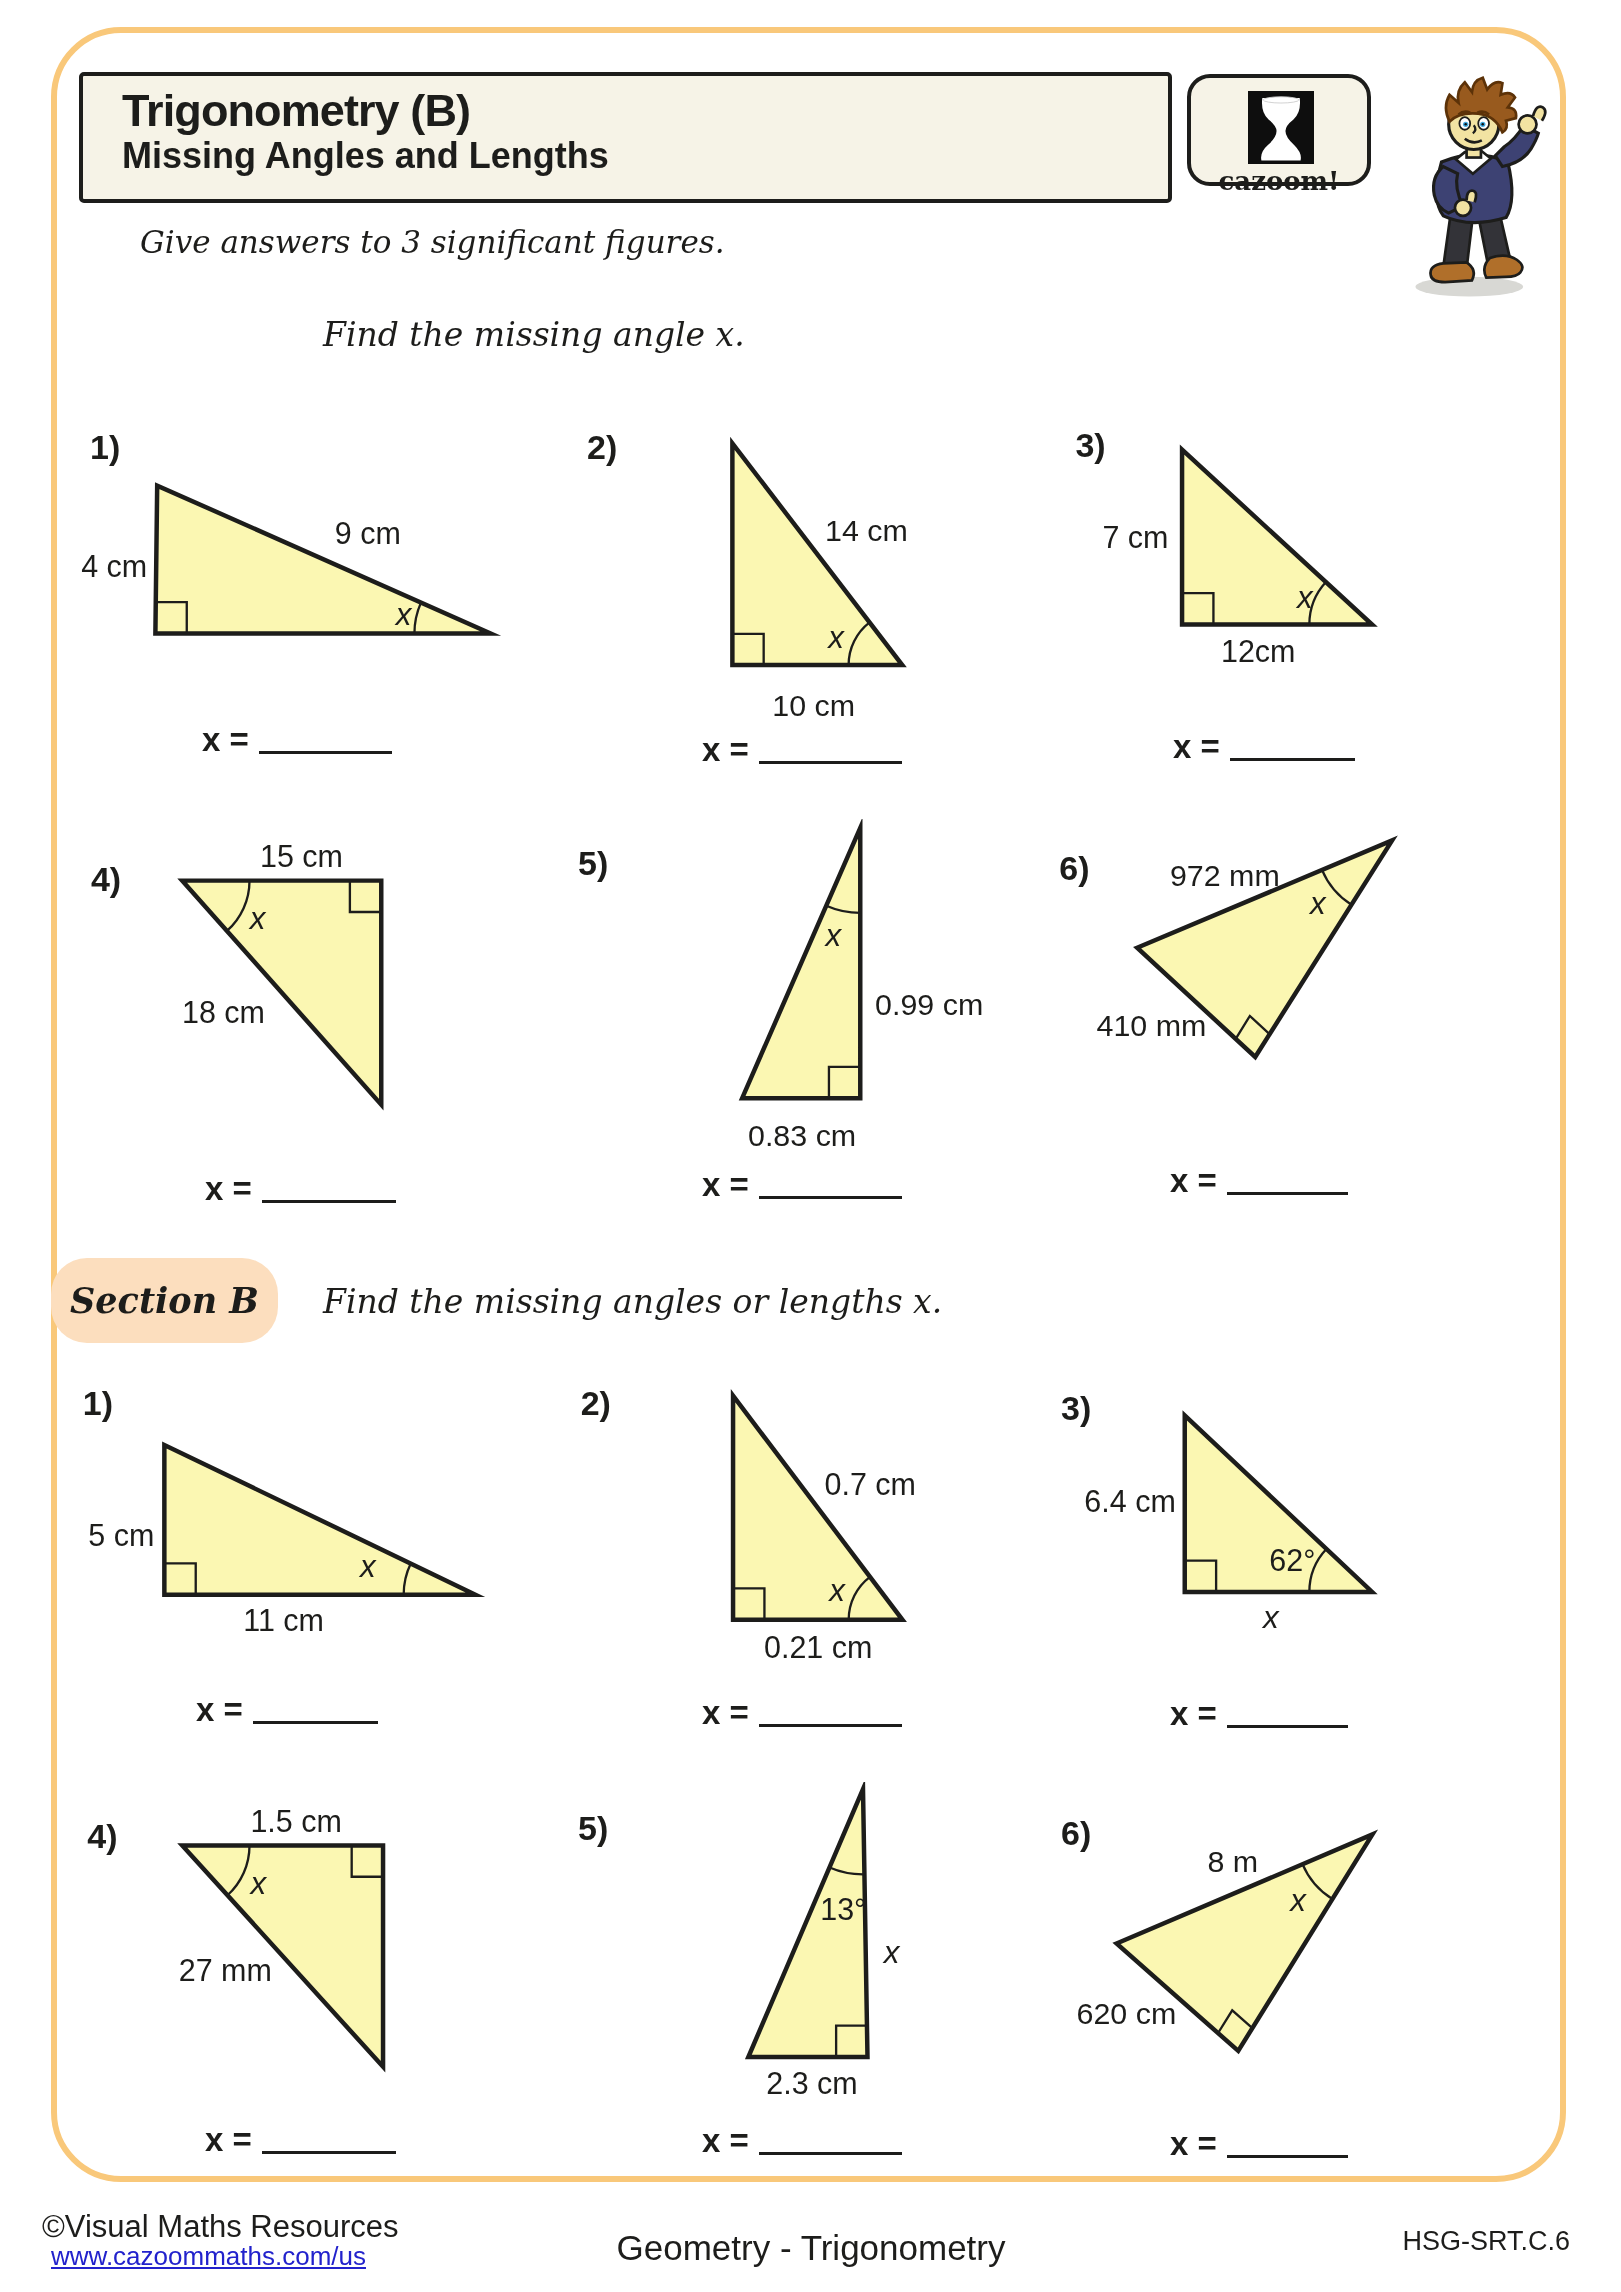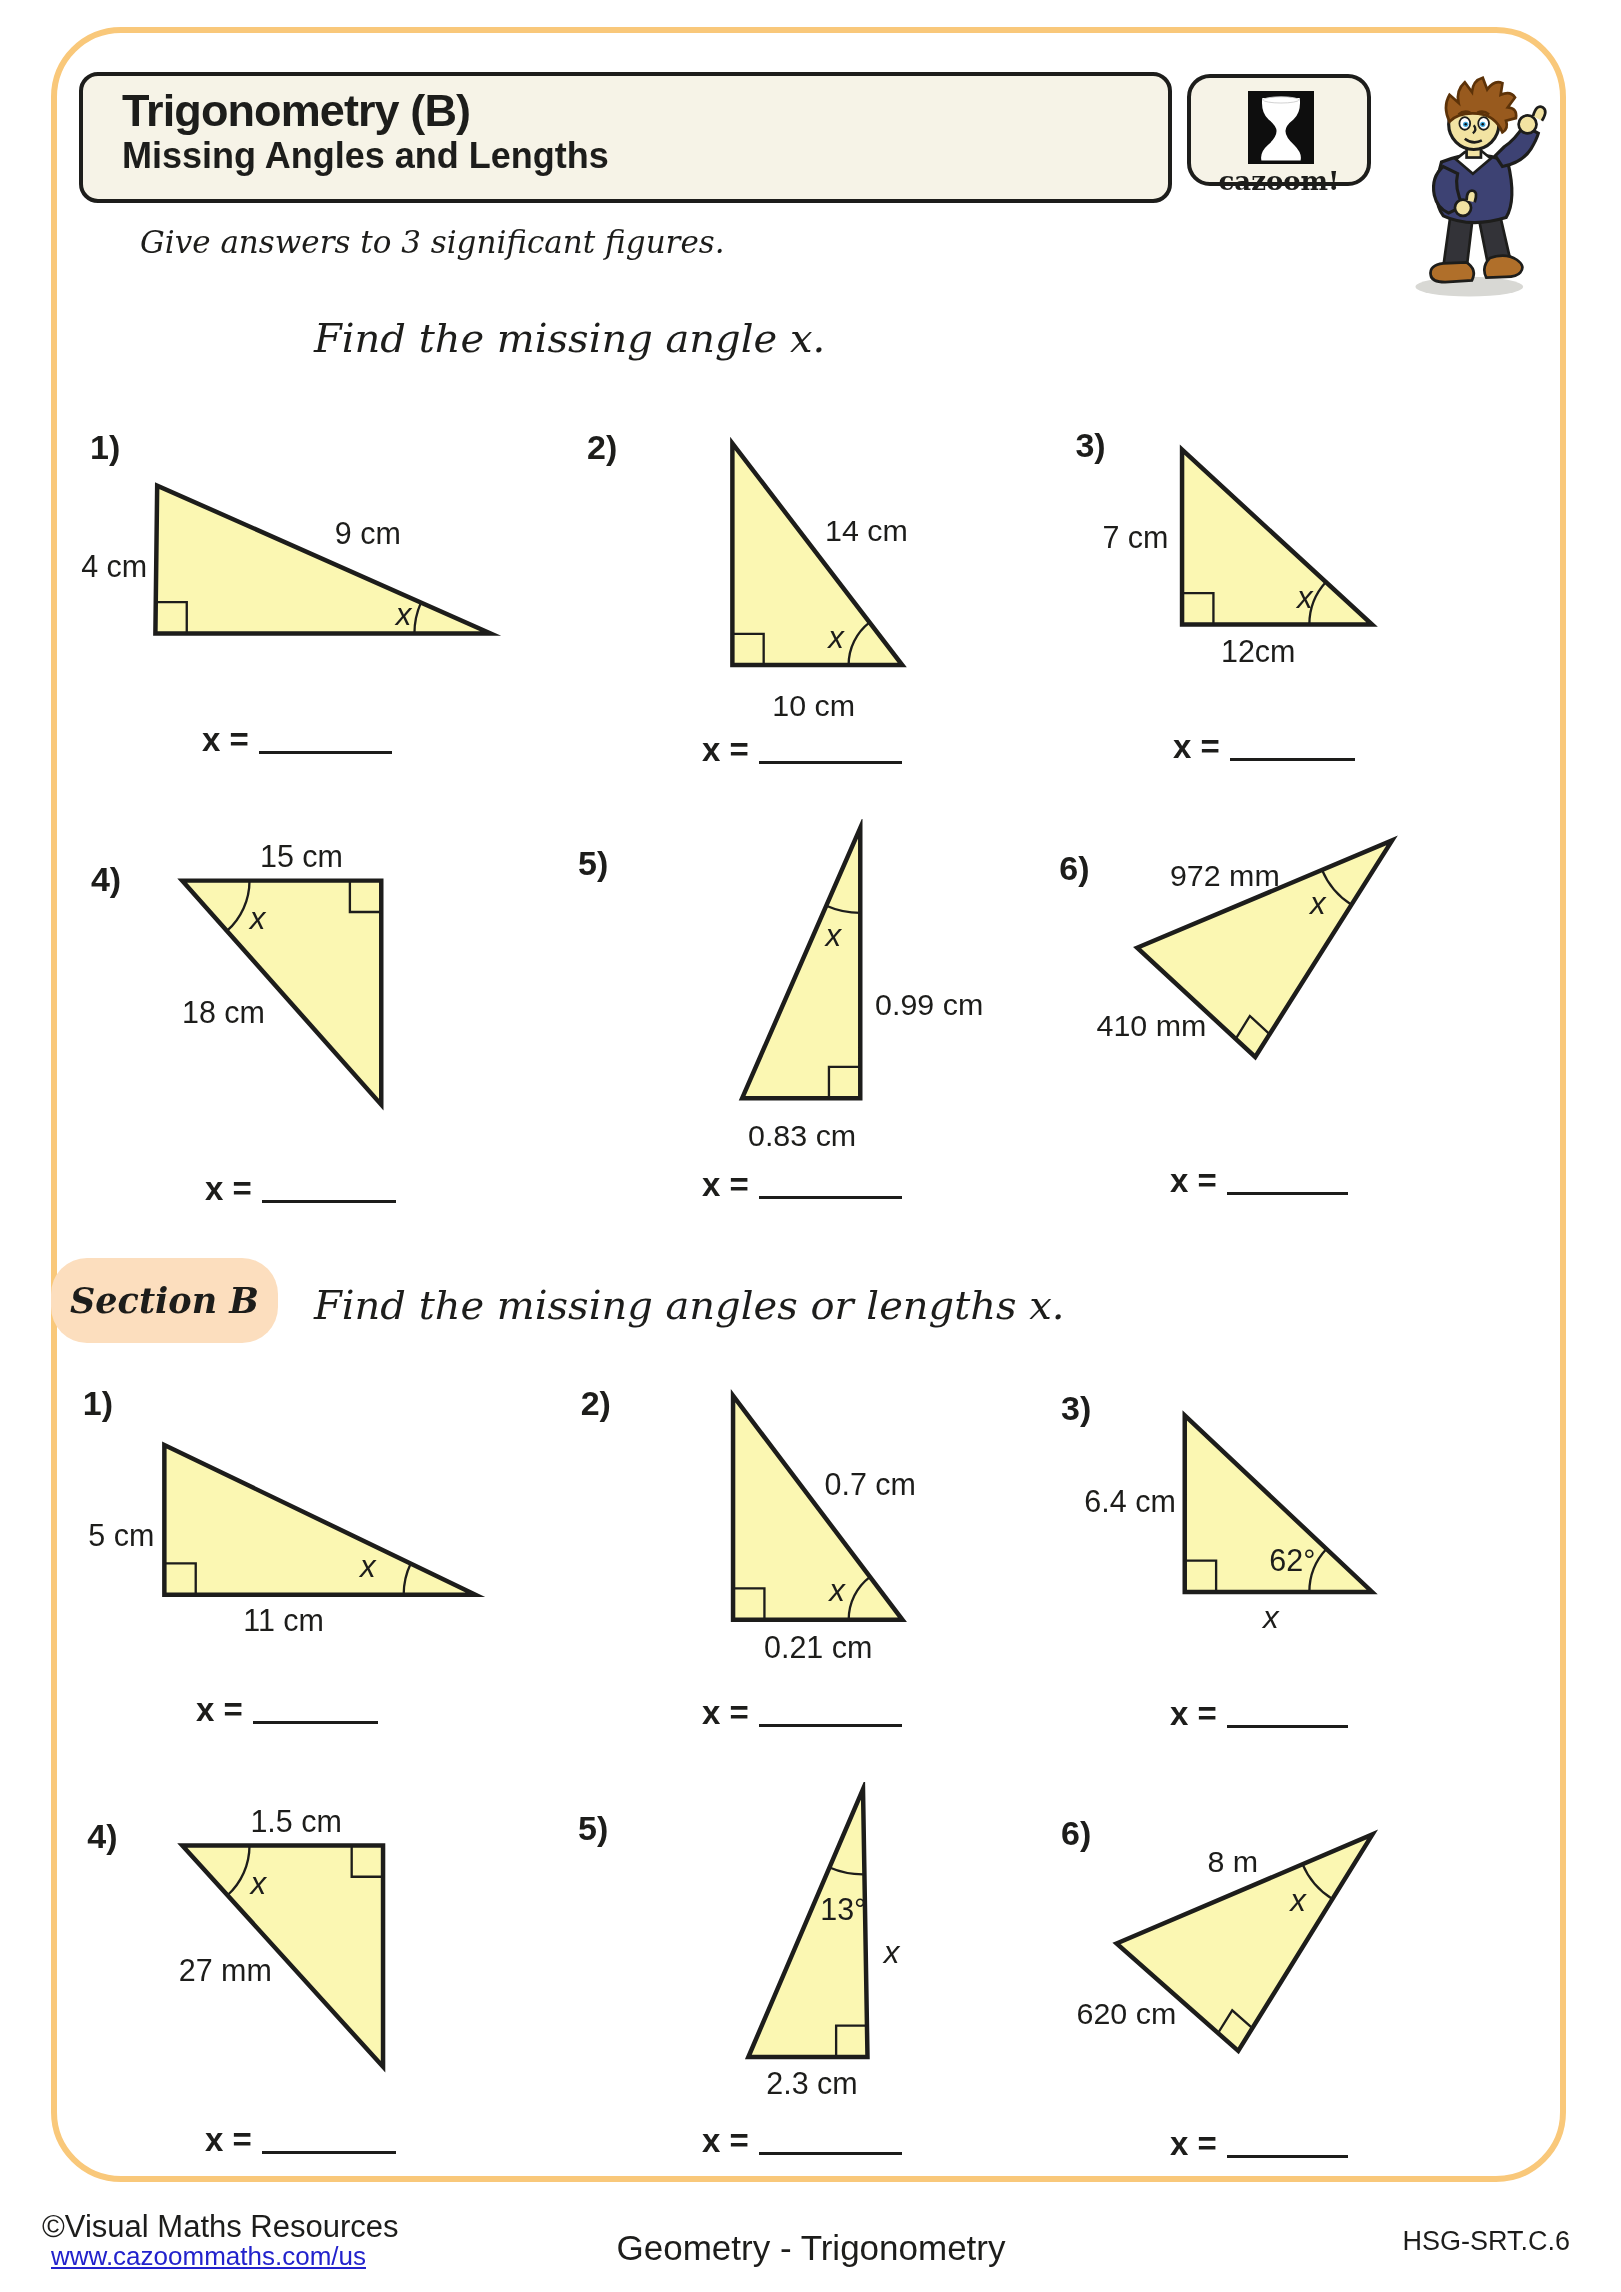--- a/index.html
+++ b/index.html
@@ -6,21 +6,21 @@
   .page {
     position:relative; width:1622px; height:2293px; background:#ffffff;
     font-family:"Liberation Sans", sans-serif; color:#1d1d1b; overflow:hidden;
   }
   .frame {
     position:absolute; left:51px; top:27px; width:1515px; height:2155px;
     border:6.3px solid #F9C87A; border-radius:70px; box-sizing:border-box;
   }
   .titlebox {
     position:absolute; left:79px; top:72px; width:1093px; height:131px;
-    background:#F6F3E7; border:4.5px solid #1d1d1b; border-radius:19px;
+    background:#F6F3E7; border:4.5px solid #1d1d1b; border-radius:5px;
     box-sizing:border-box; padding:10.7px 0 0 39px;
   }
   .title { font-size:45px; font-weight:bold; line-height:1.08; letter-spacing:-0.9px; }
   .subtitle { font-size:36px; font-weight:bold; line-height:1.15; }
   .logobox {
     position:absolute; left:1187px; top:74px; width:184px; height:112px;
     background:#F6F3E7; border:4.5px solid #1d1d1b; border-radius:23px; box-sizing:border-box;
   }
   .logo-square { position:absolute; left:57px; top:12.5px; width:66px; height:73px; background:#0e0e0e; }
   .logo-text {
@@ -31,22 +31,22 @@
   .instruction {
     position:absolute; left:140px; top:224px;
     font-family:"DejaVu Serif", serif; font-style:italic; font-size:31px;
   }
   .pill {
     position:absolute; left:51px; width:227px; height:85px; background:#FCDEBE;
     border-radius:36px; display:flex; align-items:center; justify-content:center;
     font-family:"DejaVu Serif", serif; font-weight:bold; font-style:italic; font-size:35px;
   }
   .section-instr {
-    position:absolute; left:314px; font-family:"DejaVu Serif", serif;
-    font-style:italic; font-size:40px;
+    position:absolute; left:323px; font-family:"DejaVu Serif", serif;
+    font-style:italic; font-size:33px;
   }
   .problem { position:absolute; }
   .pnum { position:absolute; font-size:34px; font-weight:bold; }
   .tri-svg { position:absolute; left:0; top:0; }
   .tri { fill:#FBF7B2; stroke:#1d1d1b; stroke-width:5; stroke-linejoin:miter; stroke-miterlimit:12; }
   .thin { fill:none; stroke:#1d1d1b; stroke-width:2.6; }
   text.lbl { font-family:"Liberation Sans", sans-serif; font-size:34px; fill:#1d1d1b; }
   text.xlbl { font-style:italic; font-size:35px; }
   .answer { position:absolute; display:flex; align-items:flex-end; gap:10.7px; }
   .ansx { font-size:33px; font-weight:bold; line-height:1; }

